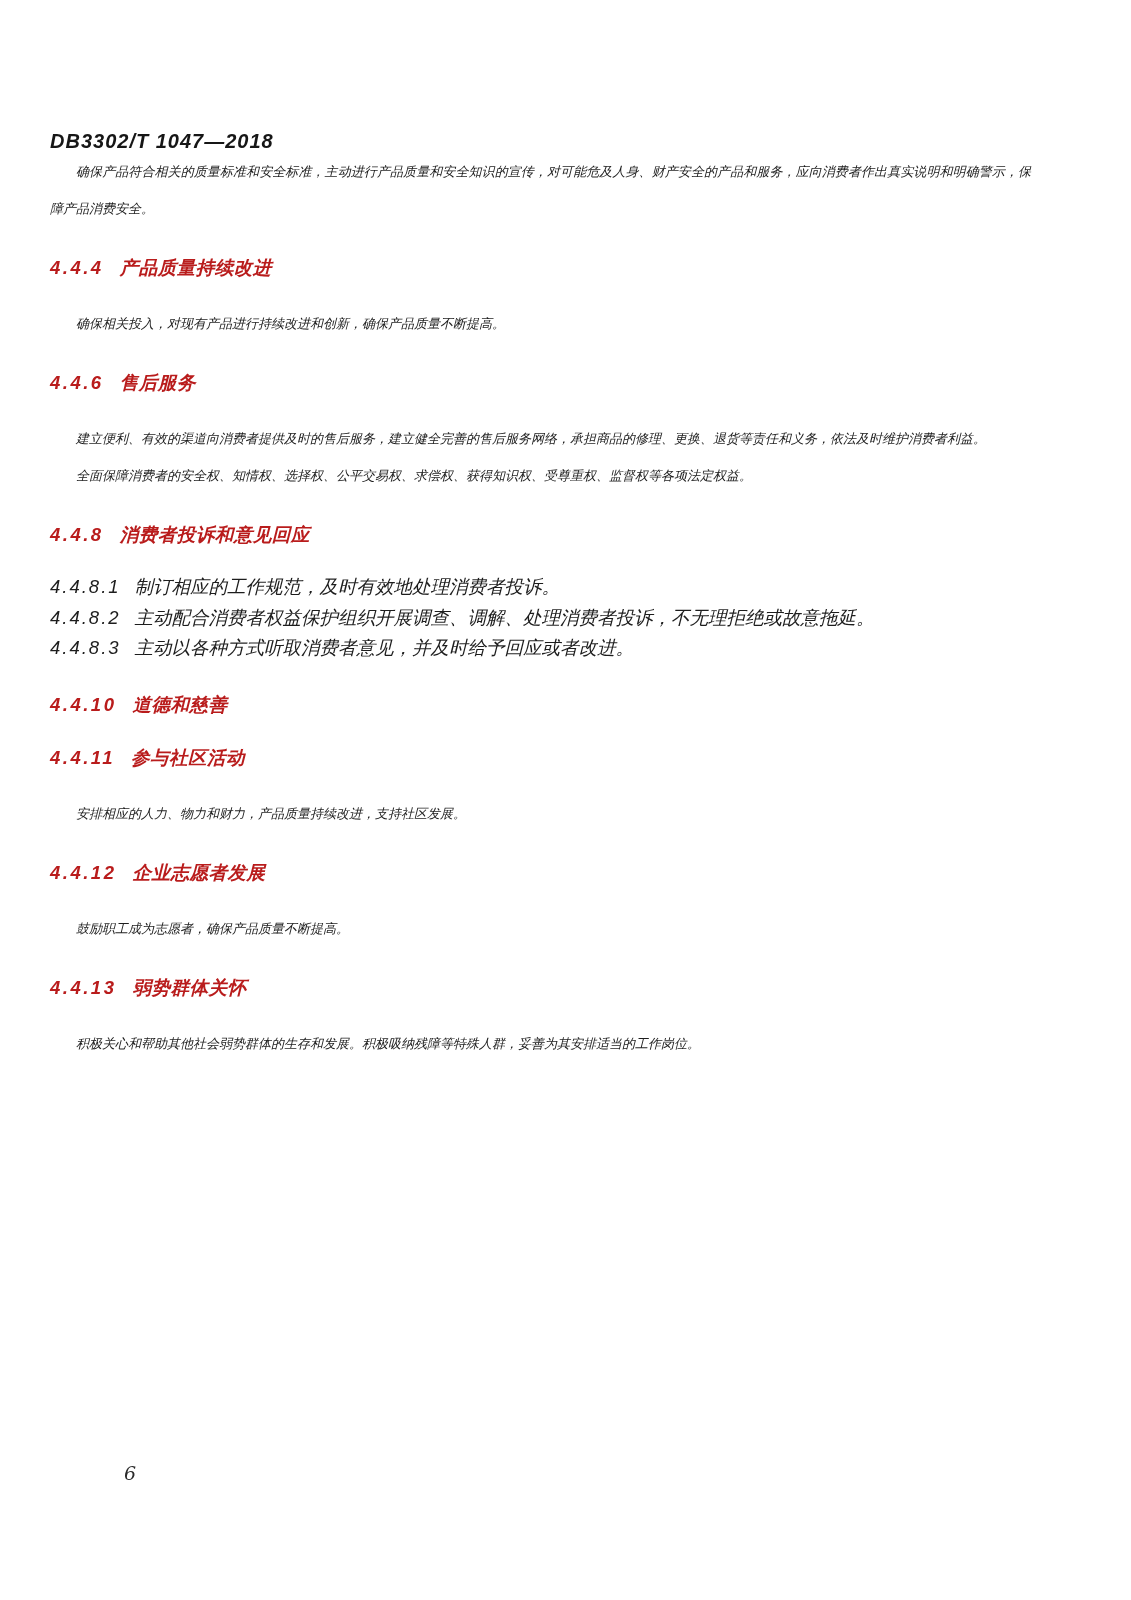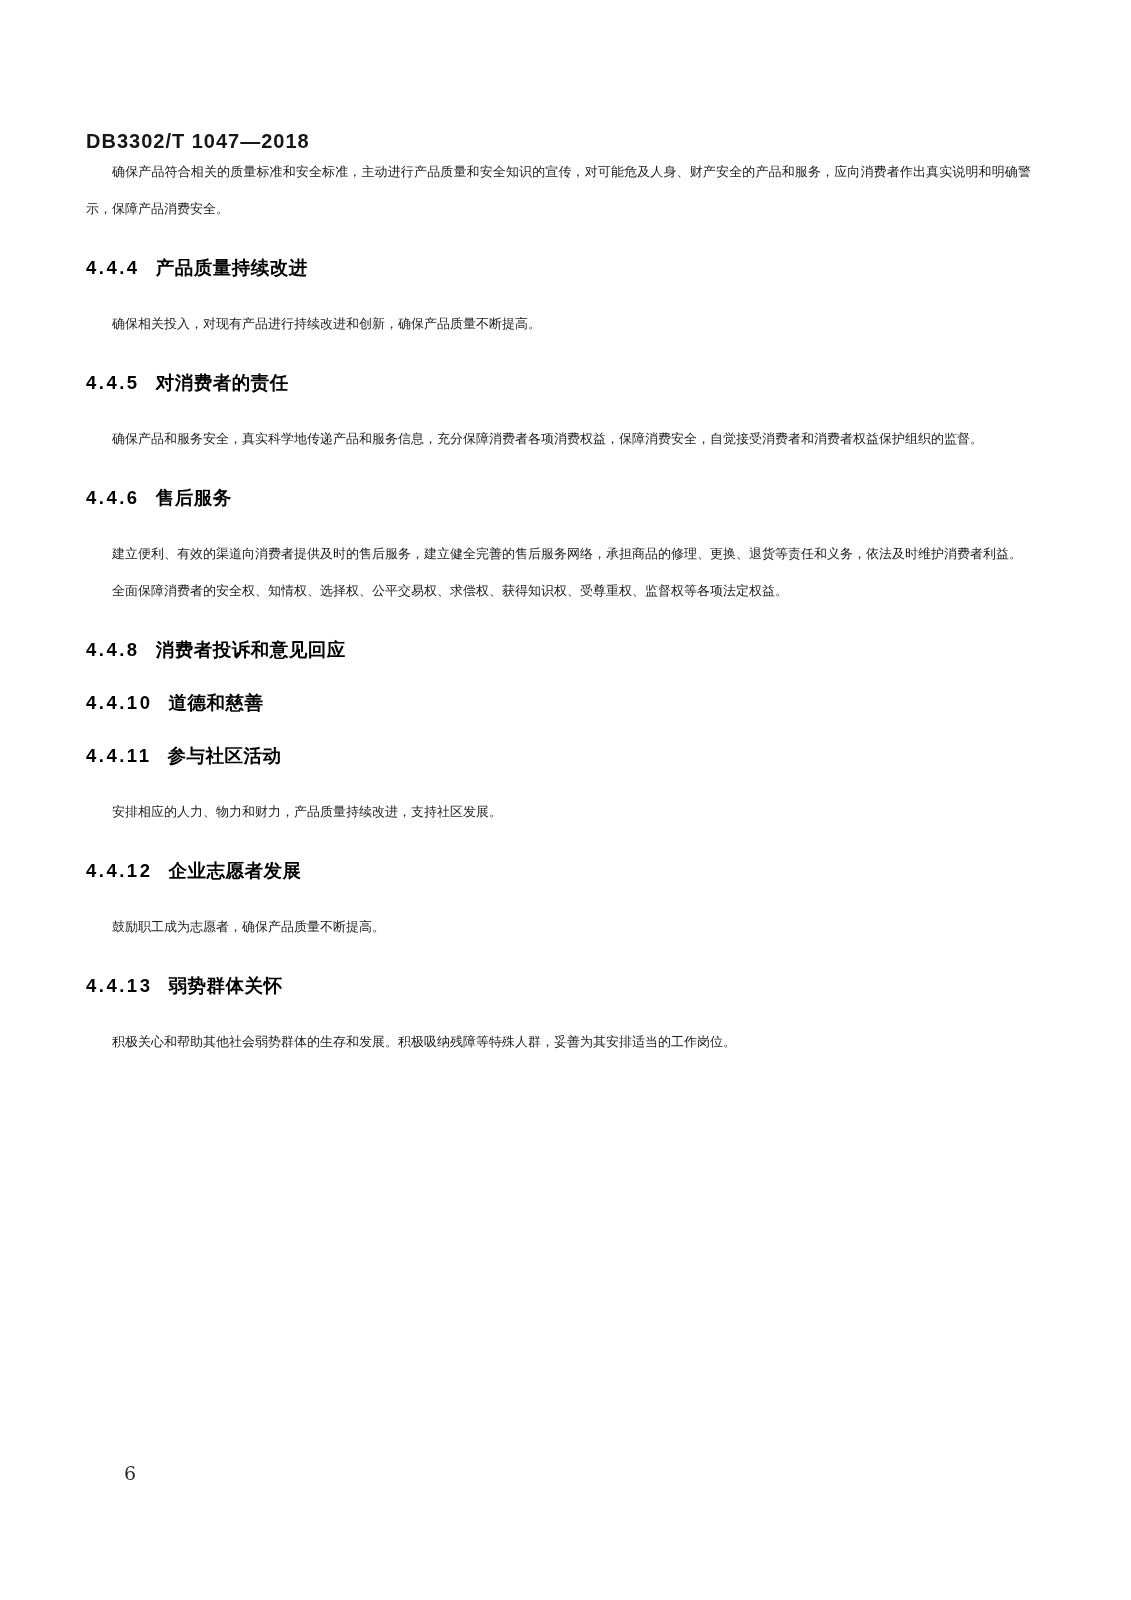--- a/index.html
+++ b/index.html
@@ -12,21 +12,22 @@
     height: 1600px;
     overflow: hidden;
     font-family: "DejaVu Serif", serif;
     color: #1d1d1d;
   }
   .page {
     position: relative;
     width: 1131px;
     height: 1600px;
     box-sizing: border-box;
-    padding: 130px 100px 0 86px;
+    padding: 130px 100px 0 50px;
+    font-style: italic;
   }
   .doc-header {
     font-family: "Liberation Sans", sans-serif;
     font-weight: 700;
     font-size: 20px;
     letter-spacing: 1px;
     color: #161616;
   }
   .intro-para {
     margin: 30px 0 0 0;
@@ -36,21 +37,21 @@
     line-height: 37px;
     text-indent: 2em;
     text-align: justify;
     margin: 0;
     color: #1d1d1d;
   }
   .section-heading {
     margin: 29px 0 25px 0;
     font-size: 18.5px;
     line-height: 24px;
-    color: #000000;
+    color: #b91c1c;
     white-space: nowrap;
   }
   .sec-num {
     font-family: "Liberation Sans", sans-serif;
     font-weight: 700;
     letter-spacing: 2.5px;
     margin-right: 16px;
   }
   .sec-title {
     font-family: "Liberation Sans", sans-serif;
@@ -89,41 +90,46 @@
 
   <p class="body-para intro-para">确保产品符合相关的质量标准和安全标准，主动进行产品质量和安全知识的宣传，对可能危及人身、财产安全的产品和服务，应向消费者作出真实说明和明确警示，保障产品消费安全。</p>
 
   <div class="section">
     <div class="section-heading">
       <span class="sec-num">4.4.4</span><span class="sec-title">产品质量持续改进</span>
     </div>
     <p class="body-para">确保相关投入，对现有产品进行持续改进和创新，确保产品质量不断提高。</p>
   </div>
 
-  <div class="section">
-    <div class="section-heading">
-      <span class="sec-num">4.4.5</span><span class="sec-title">对消费者的责任</span>
-    </div>
-    <p class="body-para">确保产品和服务安全，真实科学地传递产品和服务信息，充分保障消费者各项消费权益，保障消费安全，自觉接受消费者和消费者权益保护组织的监督。</p>
-  </div>
 
   <div class="section">
     <div class="section-heading">
       <span class="sec-num">4.4.6</span><span class="sec-title">售后服务</span>
     </div>
     <p class="body-para">建立便利、有效的渠道向消费者提供及时的售后服务，建立健全完善的售后服务网络，承担商品的修理、更换、退货等责任和义务，依法及时维护消费者利益。</p>
   </div>
 
   <div class="section">
     <p class="body-para">全面保障消费者的安全权、知情权、选择权、公平交易权、求偿权、获得知识权、受尊重权、监督权等各项法定权益。</p>
   </div>
 
   <div class="section">
     <div class="section-heading">
       <span class="sec-num">4.4.8</span><span class="sec-title">消费者投诉和意见回应</span>
+    </div>
+    <div class="clause-list">
+      <div class="clause">
+        <span class="clause-num">4.4.8.1</span><span class="clause-text">制订相应的工作规范，及时有效地处理消费者投诉。</span>
+      </div>
+      <div class="clause">
+        <span class="clause-num">4.4.8.2</span><span class="clause-text">主动配合消费者权益保护组织开展调查、调解、处理消费者投诉，不无理拒绝或故意拖延。</span>
+      </div>
+      <div class="clause">
+        <span class="clause-num">4.4.8.3</span><span class="clause-text">主动以各种方式听取消费者意见，并及时给予回应或者改进。</span>
+      </div>
     </div>
   </div>
 
 
   <div class="section">
     <div class="section-heading">
       <span class="sec-num">4.4.10</span><span class="sec-title">道德和慈善</span>
     </div>
   </div>
 

